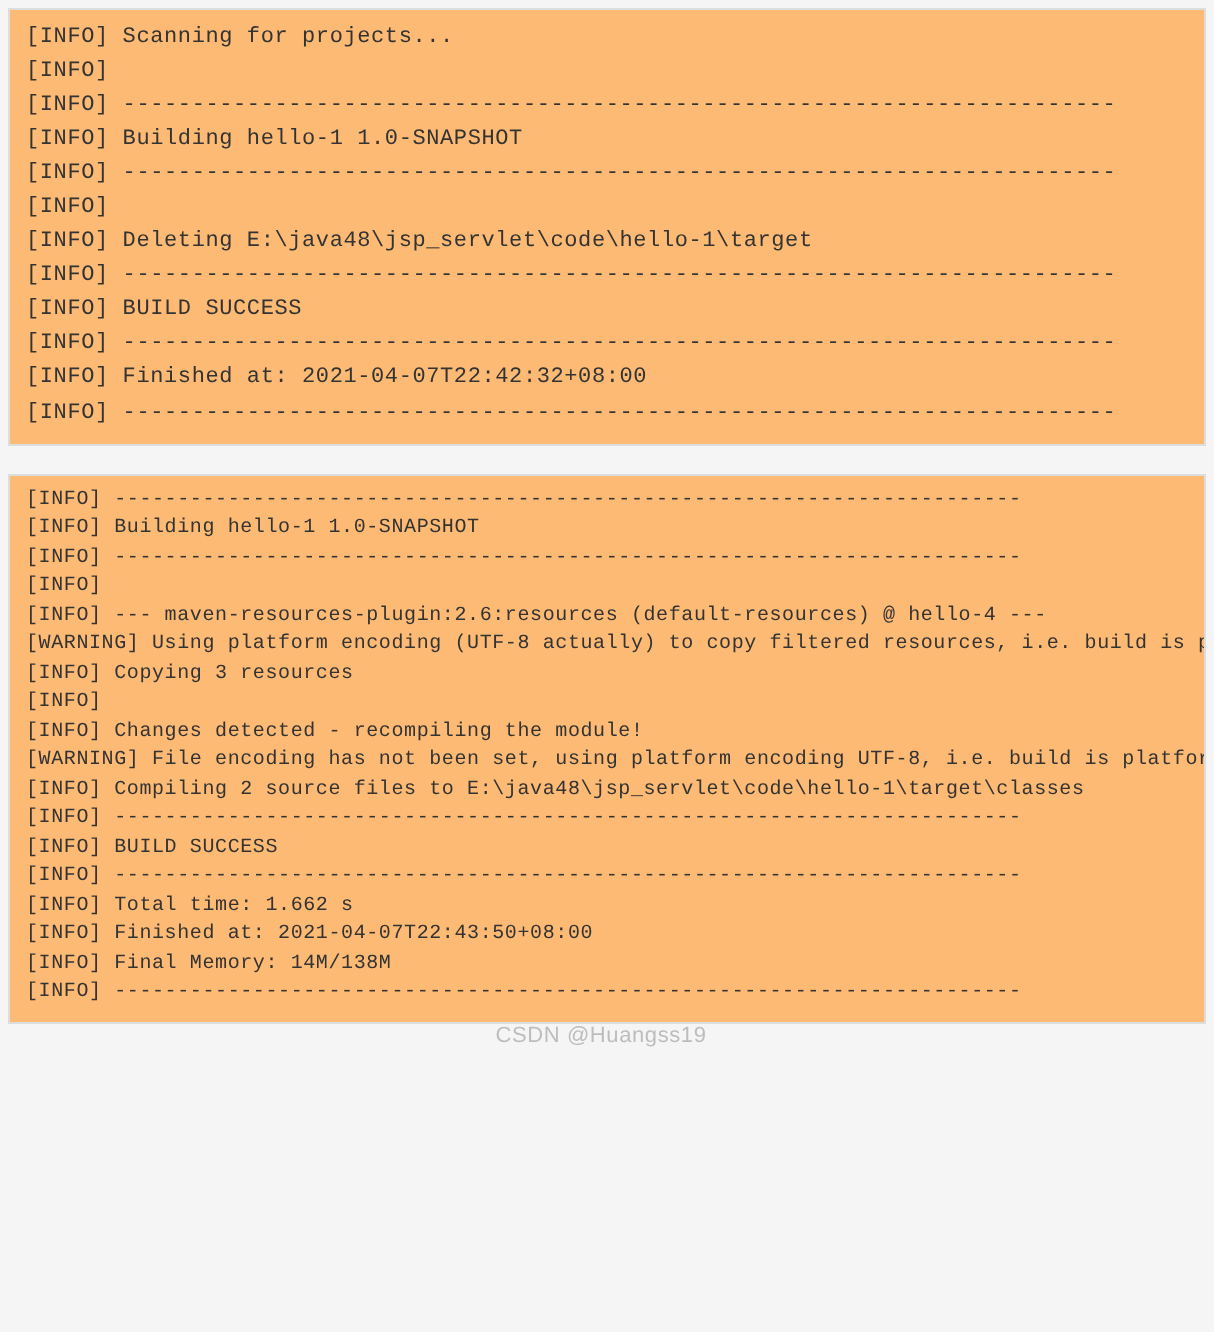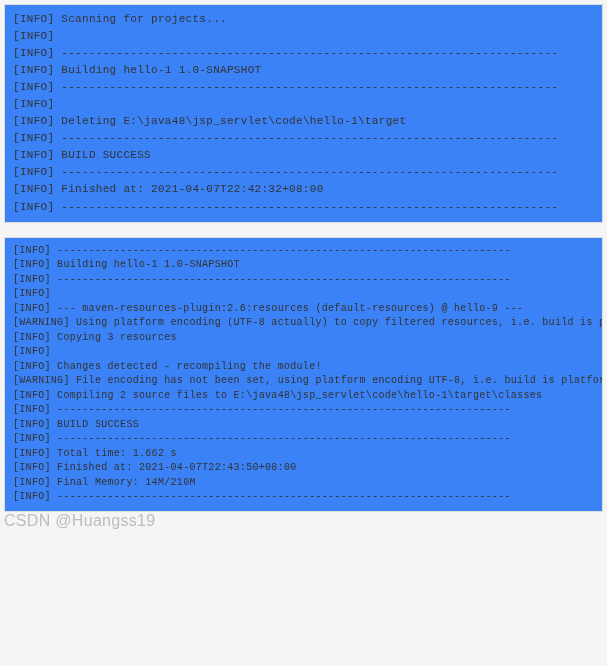--- a/index.html
+++ b/index.html
@@ -9,42 +9,42 @@
     }
     body {
       width: 607px;
       background: #f5f5f5;
       font-family: "Courier New", "SimSun", monospace;
       font-size: 11px;
       color: #333;
       padding: 4px;
     }
     .panel {
-      background: #3b82f6;
+      background: #fdba74;
       border: 1px solid #ddd;
       padding: 6px 8px;
       margin-bottom: 14px;
       overflow-x: hidden;
       white-space: nowrap;
     }
     .panel:last-of-type {
       margin-bottom: 2px;
     }
     .line {
       line-height: 1.55;
       white-space: pre;
       letter-spacing: 0.3px;
     }
     .small {
       font-size: 10px;
       line-height: 1.45;
     }
     .watermark {
-      text-align: left;
-      font-size: 16px;
+      text-align: center;
+      font-size: 11px;
       color: #bdbdbd;
       font-family: Arial, "Microsoft YaHei", sans-serif;
       padding-right: 6px;
       margin-top: -14px;
       letter-spacing: 0.3px;
     }
   </style>
 </head>
 <body>
 
@@ -61,29 +61,29 @@
   <div class="line">[INFO] ------------------------------------------------------------------------</div>
   <div class="line">[INFO] Finished at: 2021-04-07T22:42:32+08:00</div>
   <div class="line">[INFO] ------------------------------------------------------------------------</div>
 </div>
 
 <div class="panel">
   <div class="line small">[INFO] ------------------------------------------------------------------------</div>
   <div class="line small">[INFO] Building hello-1 1.0-SNAPSHOT</div>
   <div class="line small">[INFO] ------------------------------------------------------------------------</div>
   <div class="line small">[INFO]</div>
-  <div class="line small">[INFO] --- maven-resources-plugin:2.6:resources (default-resources) @ hello-9 ---</div>
+  <div class="line small">[INFO] --- maven-resources-plugin:2.6:resources (default-resources) @ hello-4 ---</div>
   <div class="line small">[WARNING] Using platform encoding (UTF-8 actually) to copy filtered resources, i.e. build is platform dependen</div>
   <div class="line small">[INFO] Copying 3 resources</div>
   <div class="line small">[INFO]</div>
   <div class="line small">[INFO] Changes detected - recompiling the module!</div>
   <div class="line small">[WARNING] File encoding has not been set, using platform encoding UTF-8, i.e. build is platform dependent!</div>
   <div class="line small">[INFO] Compiling 2 source files to E:\java48\jsp_servlet\code\hello-1\target\classes</div>
   <div class="line small">[INFO] ------------------------------------------------------------------------</div>
   <div class="line small">[INFO] BUILD SUCCESS</div>
   <div class="line small">[INFO] ------------------------------------------------------------------------</div>
   <div class="line small">[INFO] Total time: 1.662 s</div>
   <div class="line small">[INFO] Finished at: 2021-04-07T22:43:50+08:00</div>
-  <div class="line small">[INFO] Final Memory: 14M/210M</div>
+  <div class="line small">[INFO] Final Memory: 14M/138M</div>
   <div class="line small">[INFO] ------------------------------------------------------------------------</div>
 </div>
 
 <div class="watermark">CSDN @Huangss19</div>
 
 </body></html>

